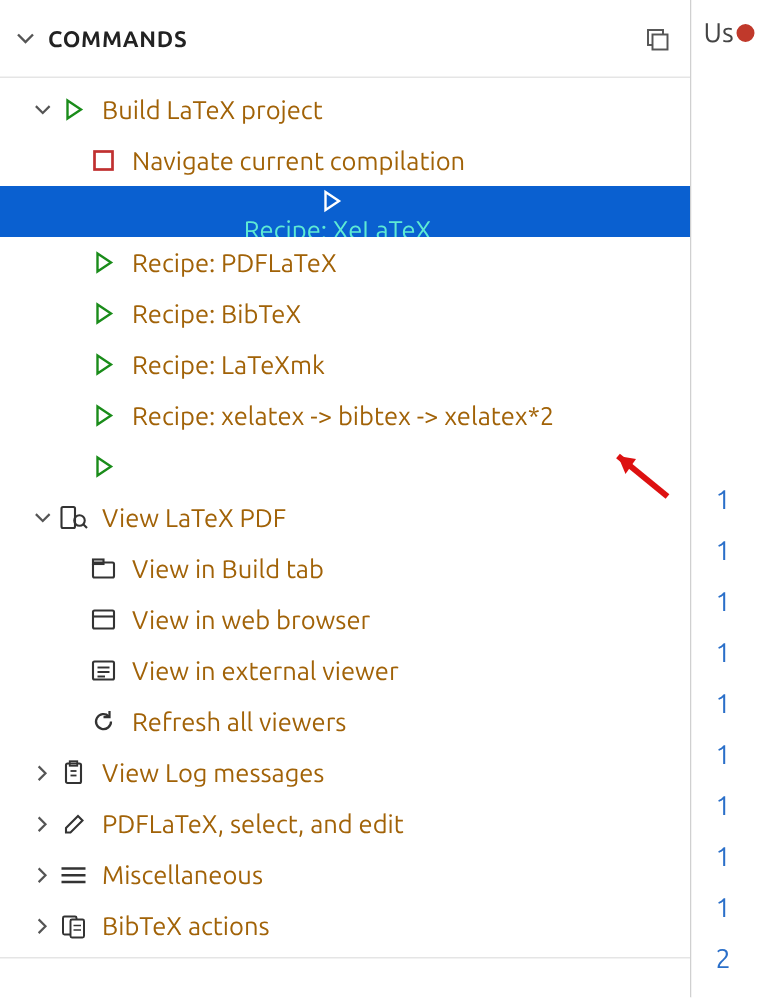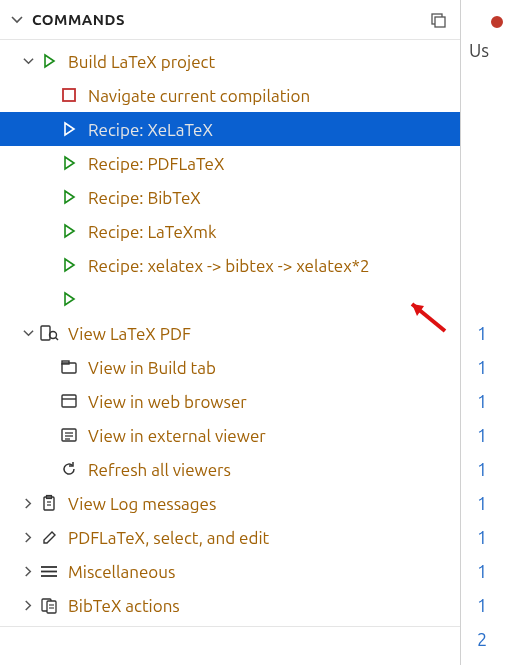--- a/index.html
+++ b/index.html
@@ -1,44 +1,44 @@
 <!DOCTYPE html>
 <html><head>
 <meta charset="utf-8">
 <style>
   * { box-sizing: border-box; margin: 0; padding: 0; font-family: -apple-system, BlinkMacSystemFont, "Segoe UI", Ubuntu, sans-serif; }
   body { display: flex; width: 509px; height: 665px; background: #fff; overflow: hidden; position: relative; }
   .sidebar { width: 461px; height: 665px; background: #fff; border-right: 1px solid #d0d0d0; }
   .section-header {
-    display: flex; align-items: center; height: 40px; padding: 0 8px;
+    display: flex; align-items: center; height: 52px; padding: 0 8px;
     font-weight: 700; font-size: 15px; color: #222; letter-spacing: 0.5px;
     border-bottom: 1px solid #e5e5e5;
     text-align: center;
   }
   .section-header .spacer { flex: 1; }
   .section-header.structure { border-top: 1px solid #e5e5e5; border-bottom: none; }
   .chev { width: 18px; height: 18px; display:flex; align-items:center; justify-content:center; margin-right:6px; color:#555; }
   .header-action { width: 28px; height: 28px; display:flex; align-items:center; justify-content:center; color:#555; border-radius:4px; cursor:pointer; }
   .tree { padding: 4px 0; }
   .row {
     display:flex; align-items:center; height:34px; font-size:17px; color:#a16207; cursor:pointer;
     padding-right:10px; white-space:nowrap; overflow:hidden; text-overflow:ellipsis;
   }
-  .row.selected { background:#0a60d0; color:#e5e5e5; }
+  .row.selected { background:#0a60d0; color:#5eead4;flex-direction:column; }
   .row.selected .ic { color:#fff; }
   .twisty { width:20px; display:flex; align-items:center; justify-content:center; color:#555; flex-shrink:0; }
   .indent { flex-shrink:0; }
   .ic { width:22px; height:20px; display:flex; align-items:center; justify-content:center; margin-right:8px; flex-shrink:0; color:#333; }
   .ic.green { color:#1a8c1a; }
   .ic.red-box { color:#c03030; }
   .label { overflow:hidden; text-overflow:ellipsis; }
   .right-strip {
     position:absolute; left:461px; top:0; width:48px; height:665px; background:#fff;
   }
-  .right-strip .us { position:absolute; top:40px; left:8px; font-size:18px; color:#444; }
+  .right-strip .us { position:absolute; top:12px; left:8px; font-size:18px; color:#444; }
   .right-strip .badge { position:absolute; top:14px; left:28px; width:16px; height:16px; background:#c0392b; border-radius:50%; border:2px solid #fff; }
   .line-nums { position:absolute; top:316px; left:16px; font-size:18px; color:#2a6fc9; line-height:34px; font-family: "Consolas", monospace; }
   .arrow-annot { position:absolute; pointer-events:none; }
   svg { overflow:visible; }
 </style>
 </head>
 <body>
 
 <div class="sidebar">
 

